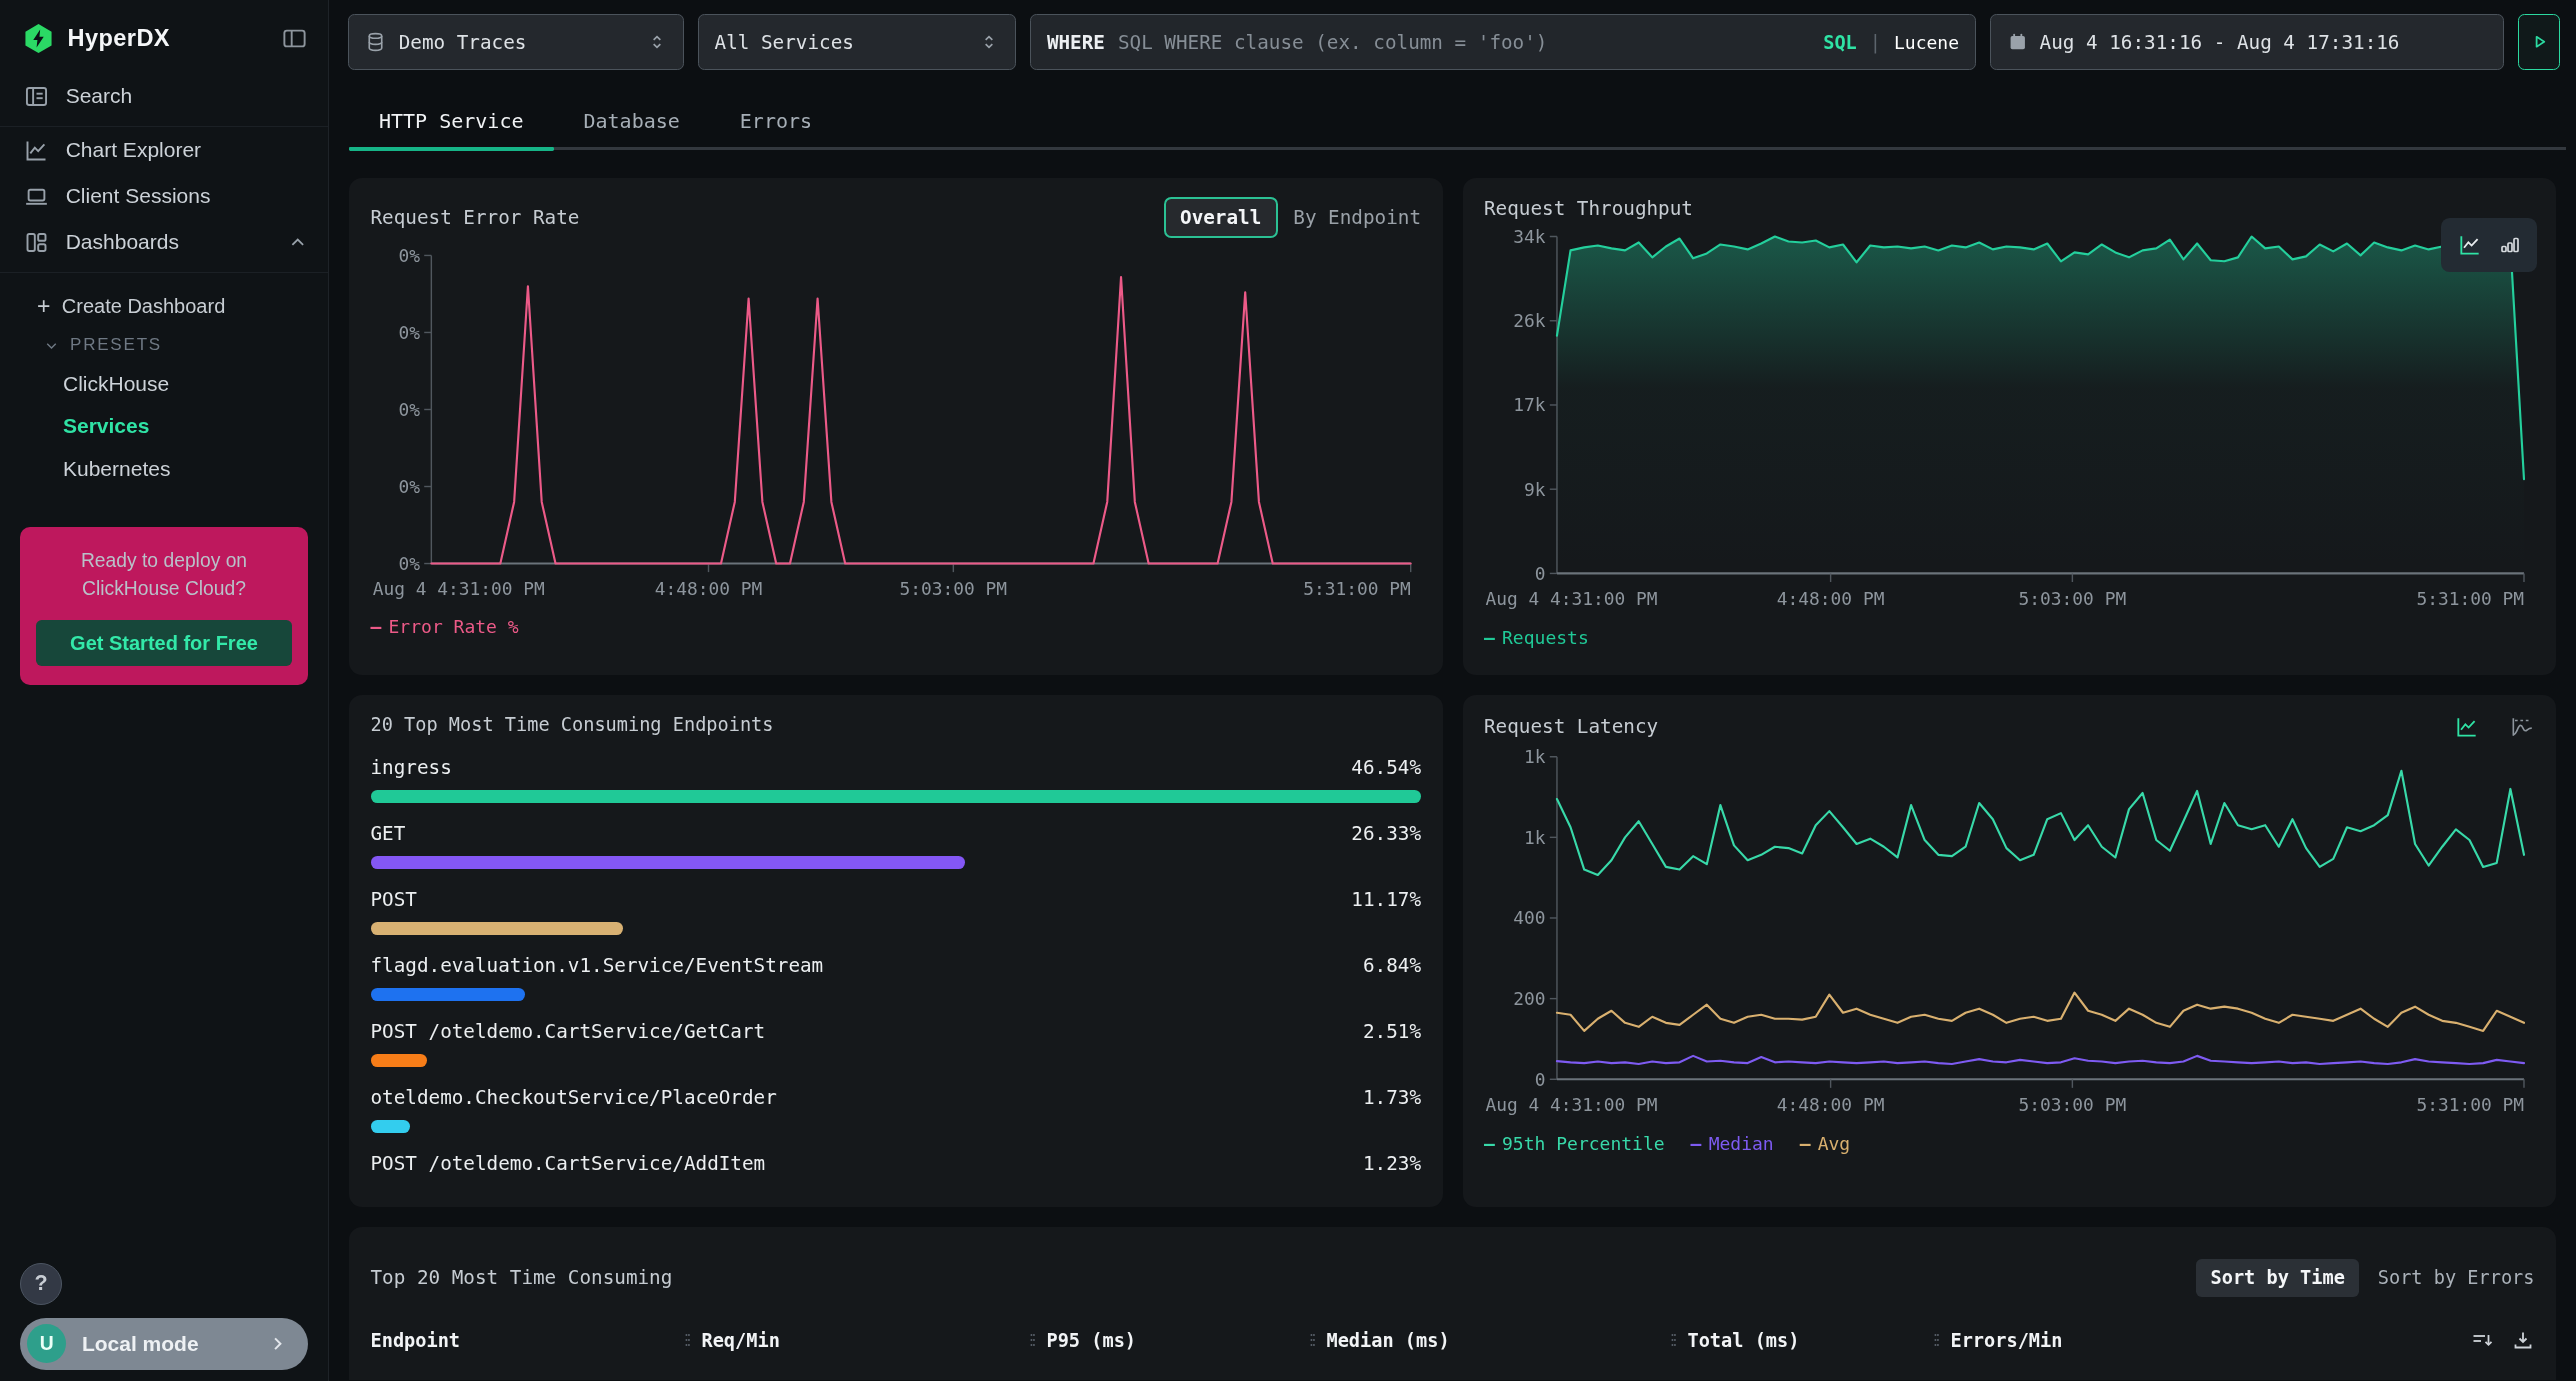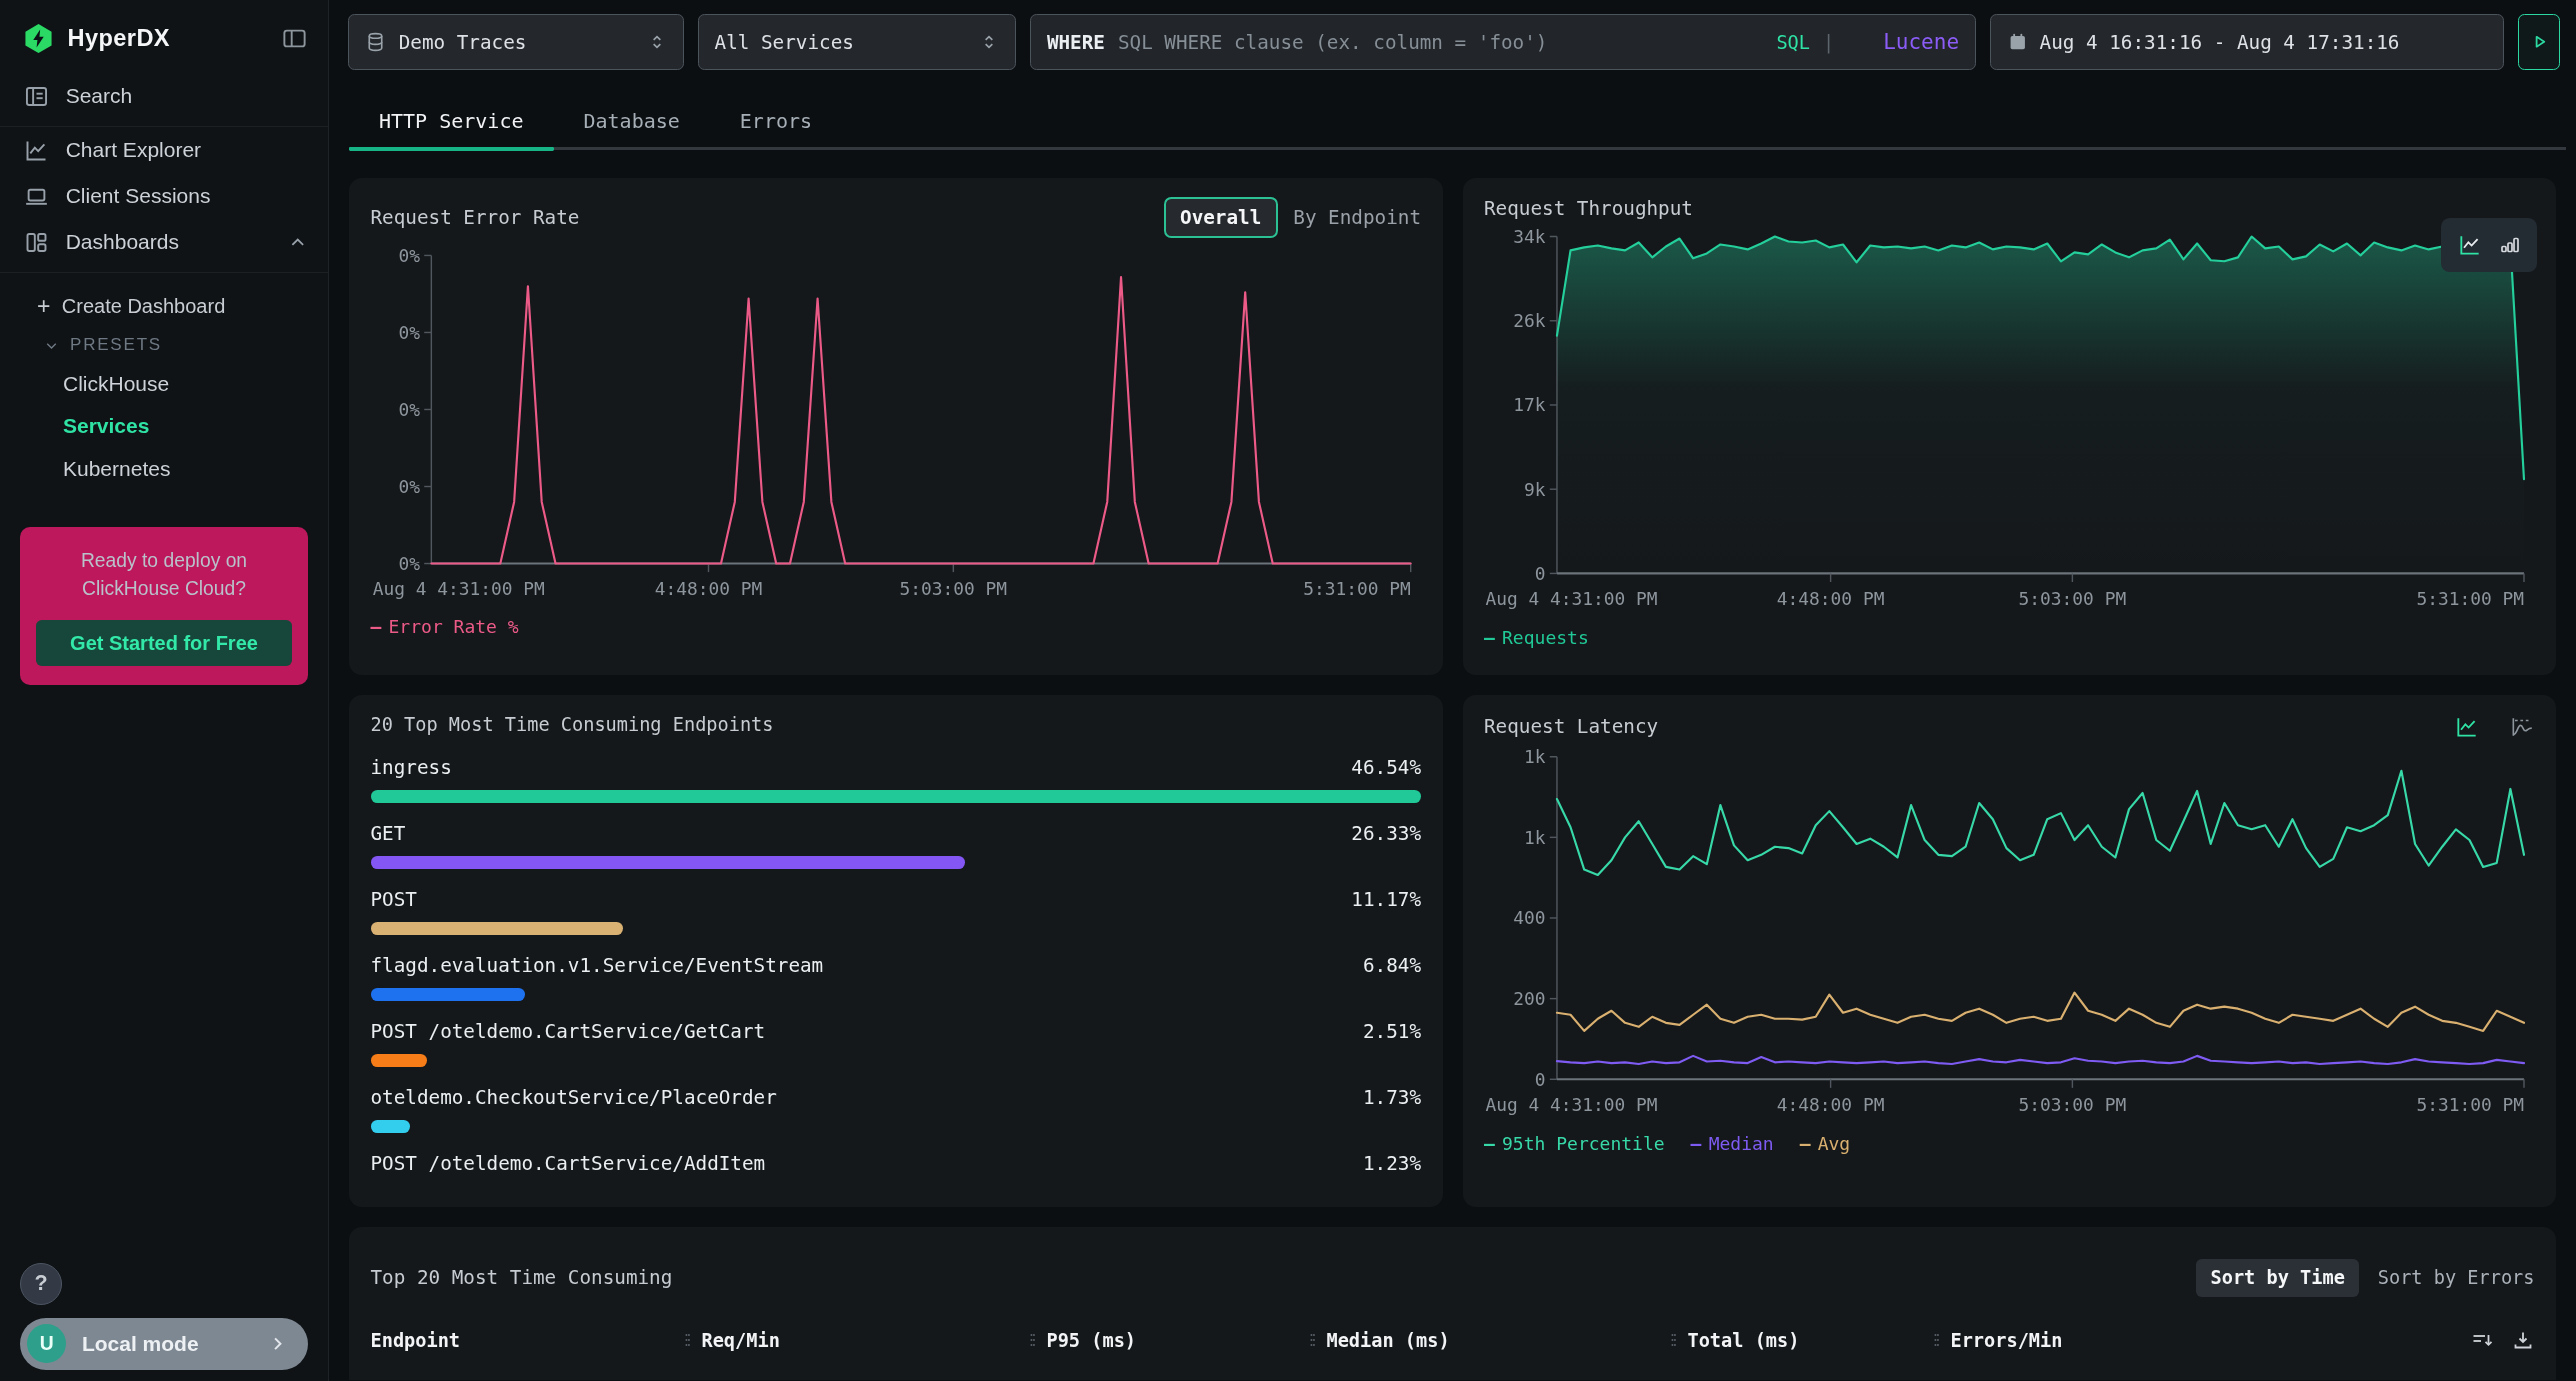--- a/index.html
+++ b/index.html
@@ -50,23 +50,23 @@
   .tb-box .ic { color:#9aa2aa; display:flex; }
   .chev-ud { margin-left:auto; color:#9aa2aa; display:flex; }
   .sel-source { width:336px; }
   .sel-service { width:318px; }
   .where-box { flex:1; background:#22262b; border:1.4px solid #4b535b; border-radius:6.4px; height:56px;
     display:flex; align-items:center; padding:0 15.7px; gap:13px; }
   .where-kw { font-weight:bold; color:#eceff2; font-size:19.3px; }
   .where-input { flex:1; background:transparent; border:none; outline:none; color:#dee2e6;
     font-family:"DejaVu Sans Mono",monospace; font-size:19.3px; }
   .where-input::placeholder { color:#868e96; }
-  .lang-sql { color:#2fe3a5; font-weight:normal; font-size:18.6px; cursor:pointer;margin-left:44px; }
+  .lang-sql { color:#2fe3a5; font-weight:bold; font-size:18.6px; cursor:pointer;margin-left:44px; }
   .lang-sep { color:#5c646c; font-size:18.6px; }
-  .lang-lucene { color:#8b5cf6; font-size:21px; cursor:pointer;margin-left:36px; }
+  .lang-lucene { color:#ffffff; font-size:18px; cursor:pointer; }
   .time-box { width:514px; }
   .play-btn { width:42px; height:56px; border-radius:6.4px; border:1.4px solid #2bd9a0; background:#10191a;
     display:flex; align-items:center; justify-content:center; color:#2bd9a0; cursor:pointer; flex:none; }
 
   .tabs { height:74px; position:relative; padding-left:20px; display:flex; }
   .tab { position:relative; height:100%; display:flex; align-items:center; padding:0 30px;
     font-size:20px; color:#a6aeb6; cursor:pointer; z-index:2; }
   .tab.active { color:#f1f3f5; }
   .tab.active::after { content:""; position:absolute; left:0; right:0; bottom:7.2px; height:4.3px;
     background:#16b487; border-radius:1.4px; }

